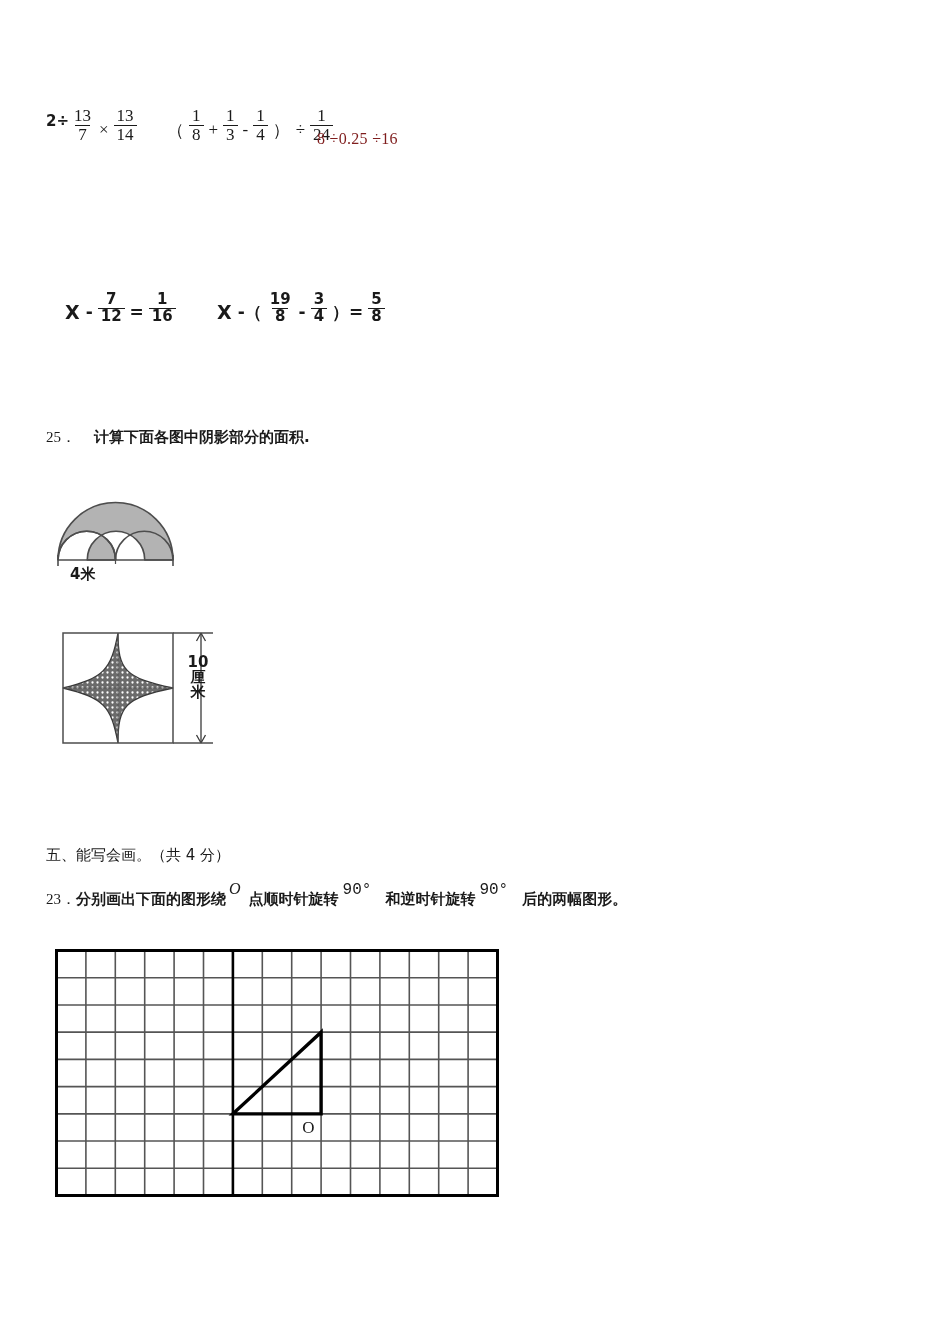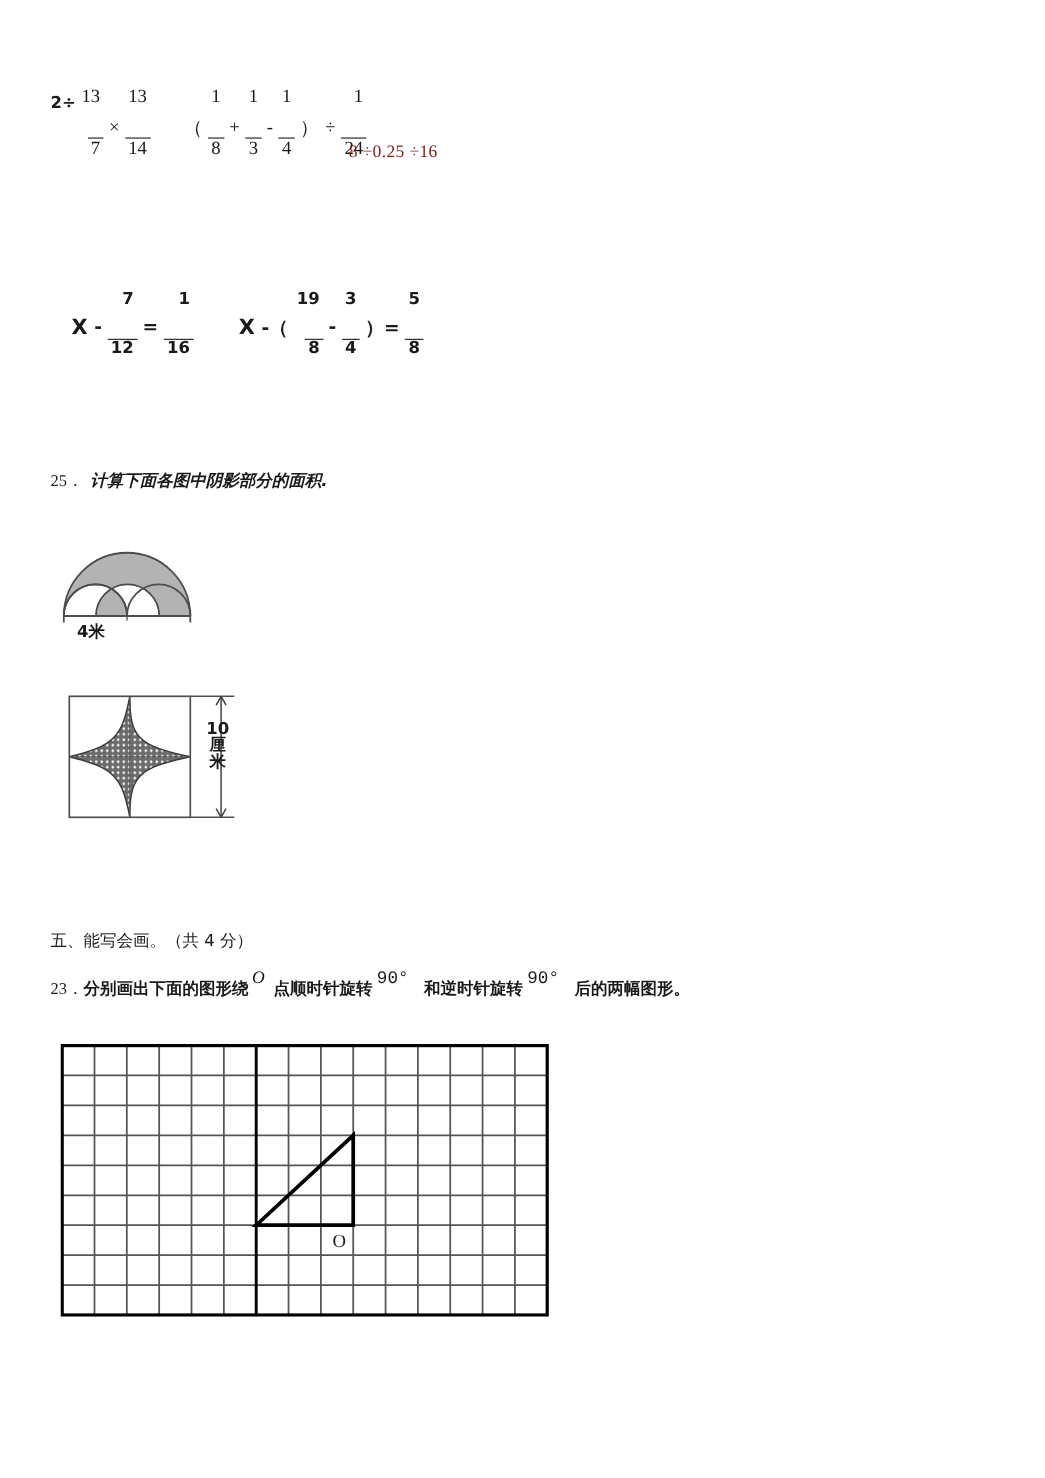--- a/index.html
+++ b/index.html
@@ -9,23 +9,23 @@
     font-family:"Liberation Serif", serif;
     color:#1a1a1a;
     position:relative;
     overflow:hidden;
   }
   .page { position:absolute; left:0; top:0; width:950px; height:1344px; }
 
   
   .expr { display:inline-flex; align-items:center; white-space:nowrap; }
   .frac {
-    display:inline-flex; flex-direction:column; align-items:flex-end;
+    display:inline-flex; flex-direction:column; align-items:center;
     vertical-align:middle; margin:0 2px; line-height:1.02;
-    position:relative; top:-5px;gap:28px;
+    position:relative; top:-5px;
   }
   .frac .nu { padding:0 3px; font-size:17px; }
   .frac .de { padding:0 3px; font-size:17px; border-top:1.4px solid #1a1a1a; }
   .op { margin:0 3px; font-size:17px; }
 
   
   #calc-line { position:absolute; left:46px; top:96px; width:520px; height:52px; }
   #calc-line .item { position:absolute; bottom:0; display:inline-flex; align-items:baseline; }
   #calc-line .lead { font-family:"DejaVu Sans", sans-serif; font-weight:bold; font-size:15px; }
   #calc-line .item .expr { font-size:17px; }
@@ -44,21 +44,21 @@
   #q24-eqs .eq .frac .nu, #q24-eqs .eq .frac .de {
      font-family:"DejaVu Sans", sans-serif; font-weight:bold; font-size:15px; }
   #q24-eqs .eq .frac { top:-4px; }
   #eq-1 { left:16px; }
   #eq-2 { left:168px; }
   .xvar { font-size:19px; }
 
   
   #q25 { position:absolute; left:46px; top:428px; }
   #q25 .qlabel { font-size:15px; }
-  #q25 .qtext { font-family:"DejaVu Sans", sans-serif; font-weight:bold; font-size:15px; margin-left:6px;font-style:italic; }
+  #q25 .qtext { font-family:"DejaVu Sans", sans-serif; font-weight:bold; font-size:15px; margin-left:18px; }
 
   #fig-arch { position:absolute; left:46px; top:460px; width:200px; height:125px; }
   #fig-arch-caption { position:absolute; left:70px; top:565px;
         font-family:"DejaVu Sans", sans-serif; font-weight:bold; font-size:15px; }
 
   #fig-star { position:absolute; left:55px; top:625px; width:165px; height:125px; }
   #fig-star-dim { position:absolute; left:185px; top:655px; width:26px;
         font-family:"DejaVu Sans", sans-serif; font-weight:bold;
         font-size:15px; line-height:1.0; text-align:center; }
   #fig-star-dim .v { display:block; }

